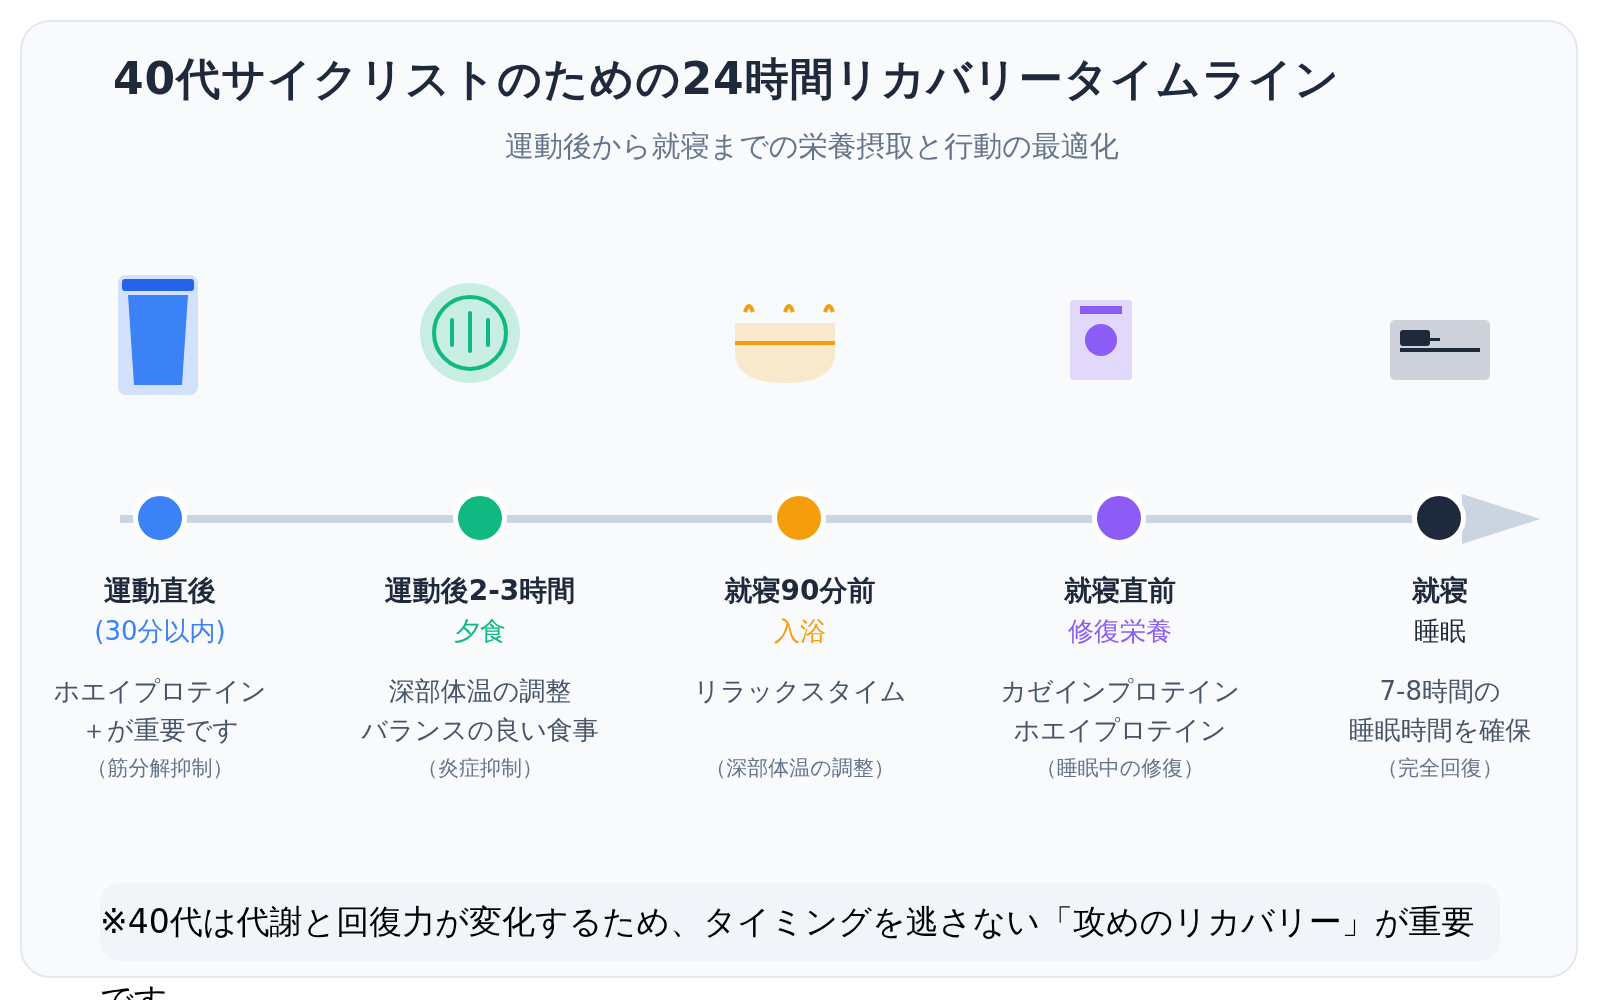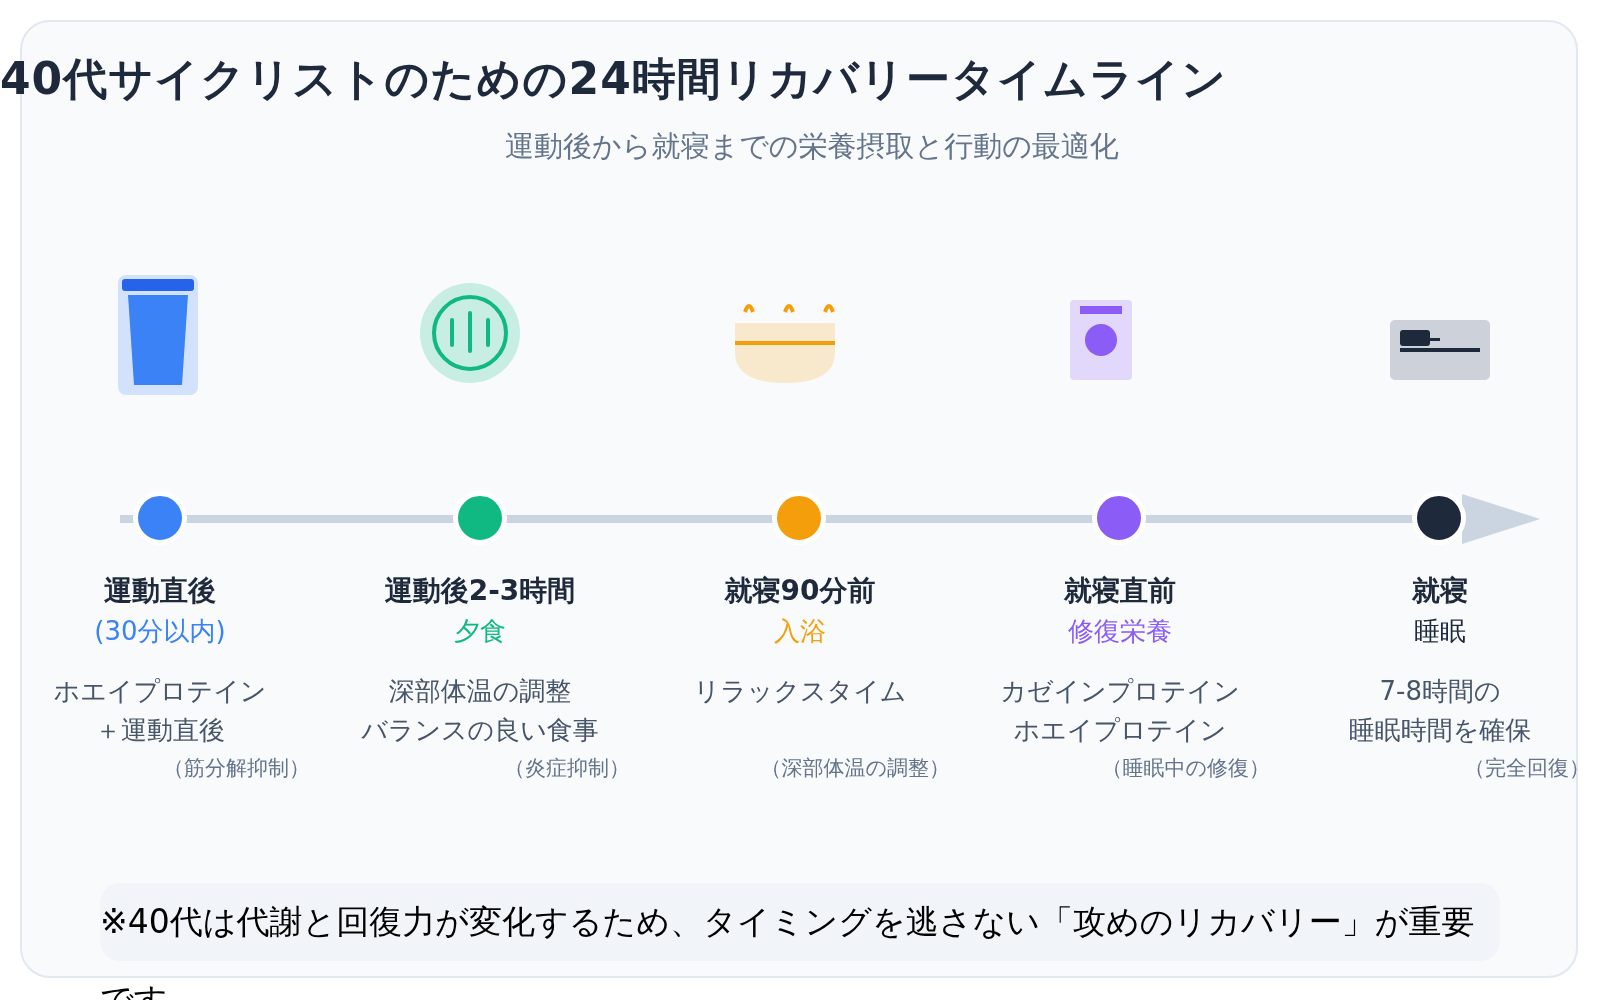--- a/index.html
+++ b/index.html
@@ -1,33 +1,33 @@
 <!DOCTYPE html>
 <html><head>
 <meta charset="utf-8">
 <style>
   html, body { margin:0; padding:0; }
   body { width:1600px; height:1000px; background:#ffffff; position:relative; overflow:hidden;
          font-family:"DejaVu Sans","Liberation Sans",sans-serif; }
   .card { position:absolute; left:20px; top:20px; width:1558px; height:958px; box-sizing:border-box;
           background:#f8fafc; border:2px solid #e2e8f0; border-radius:30px; }
-  .title { position:absolute; left:0; width:1373px; top:50px; text-align:left;
-           font-size:44px; font-weight:bold; color:#1e293b; letter-spacing:1px; }
+  .title { position:absolute; left:0; width:1373px; top:50px; text-align:center;
+           font-size:44px; font-weight:bold; color:#1e293b; letter-spacing:1px;padding-left:40px; }
   .subtitle { position:absolute; left:0; width:1600px; top:127px; text-align:center;
               font-size:29px; color:#64748b;padding-left:12px; }
   .icon { position:absolute; }
   .line { position:absolute; left:120px; top:515px; width:1350px; height:8px; background:#cbd5e1; }
   .arrow { position:absolute; left:1462px; top:494px; width:0; height:0;
            border-top:25px solid transparent; border-bottom:25px solid transparent; border-left:78px solid #cbd5e1; }
   .dot { position:absolute; width:44px; height:44px; border-radius:50%; border:5px solid #ffffff; box-sizing:content-box; }
   .col { position:absolute; width:300px; text-align:center; }
   .col .name { position:absolute; top:0; width:100%; font-size:28px; font-weight:bold; color:#1e293b; }
   .col .sub { position:absolute; top:42px; width:100%; font-size:26px; }
   .col .desc { position:absolute; top:100px; width:100%; font-size:26px; color:#475569; line-height:39px; }
-  .col .note { position:absolute; top:182px; width:100%; font-size:21px; color:#64748b;text-align:right; }
+  .col .note { position:absolute; top:182px; width:100%; font-size:21px; color:#64748b; }
   .footer { position:absolute; left:100px; top:883px; width:1400px; height:78px; background:#f1f5f9;
             border-radius:20px; line-height:78px; font-size:33px; color:#000000; }
 </style>
 </head>
 <body>
 
 <div class="card"></div>
 
 <div class="title">40代サイクリストのための24時間リカバリータイムライン</div>
 <div class="subtitle">運動後から就寝までの栄養摂取と行動の最適化</div>
@@ -74,21 +74,21 @@
 <div class="dot" style="left:453px;top:491px;background:#10b981"></div>
 <div class="dot" style="left:772px;top:491px;background:#f59e0b"></div>
 <div class="dot" style="left:1092px;top:491px;background:#8b5cf6"></div>
 <div class="dot" style="left:1412px;top:491px;background:#1e293b"></div>
 
 <div class="col" style="left:10px;top:572px">
   <div class="name">運動直後</div>
   <div class="sub" style="color:#3b82f6">(30分以内)</div>
   <div class="desc">
     <div>ホエイプロテイン</div>
-    <div>＋運動直後</div>
+    <div>＋が重要です</div>
   </div>
   <div class="note">（筋分解抑制）</div>
 </div>
 
 <div class="col" style="left:330px;top:572px">
   <div class="name">運動後2-3時間</div>
   <div class="sub" style="color:#10b981">夕食</div>
   <div class="desc">
     <div>深部体温の調整</div>
     <div>バランスの良い食事</div>

